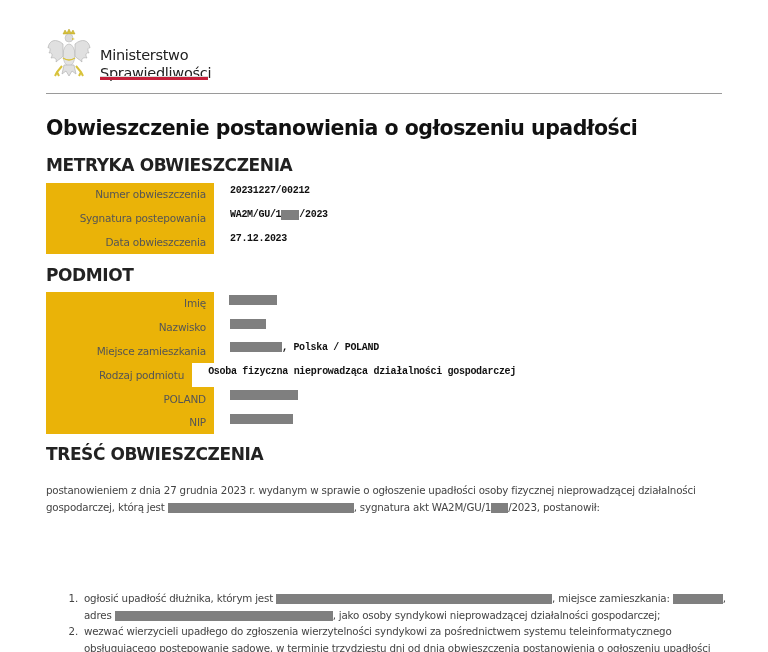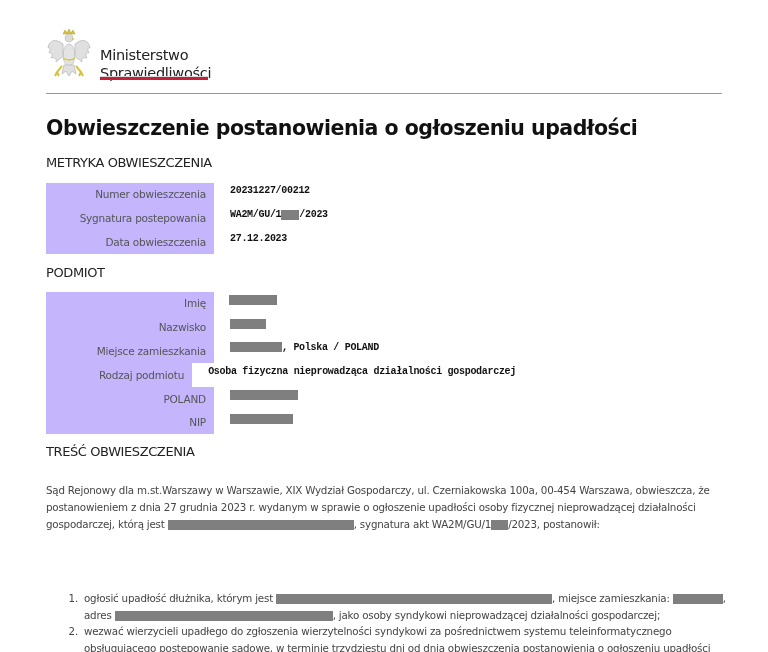--- a/index.html
+++ b/index.html
@@ -12,25 +12,25 @@
   .logo-text { margin-left: 8px; margin-top: 8px; font-size: 14.5px; line-height: 18px; color: #222; letter-spacing: -0.3px; }
   .logo-stripe { position: absolute; left: 54px; top: 48px; width: 108px; height: 4px; }
   .logo-stripe .w { height: 1px; background: #d9d9d9; }
   .logo-stripe .r { height: 3px; background: #c4203a; }
   .site-title { position: absolute; right: 10px; top: 12px; font-size: 19px; color: #111; letter-spacing: -0.5px; }
 
   .divider { position: absolute; left: 46px; top: 93px; width: 676px; height: 1px; background: #9a9a9a; }
 
   .page-title { position: absolute; left: 46px; top: 116px; font-size: 20.5px; color: #111; letter-spacing: -0.5px; }
 
-  .section-h { position: absolute; left: 46px; font-size: 13px; color: #222; letter-spacing: -0.4px; }
+  .section-h { position: absolute; left: 46px; font-size: 17px; color: #222; letter-spacing: -0.4px; font-weight: bold; }
 
   .meta { position: absolute; left: 46px; width: 470px; }
   .meta .row { display: flex; height: 23.8px; align-items: center; }
-  .meta .lbl { width: 168px; background: #c4b5fd; height: 100%; display: flex; align-items: center; justify-content: flex-end; padding-right: 8px; font-size: 10.5px; color: #555; letter-spacing: -0.2px; margin-top: 7px; }
+  .meta .lbl { width: 168px; background: #eab308; height: 100%; display: flex; align-items: center; justify-content: flex-end; padding-right: 8px; font-size: 10.5px; color: #555; letter-spacing: -0.2px; margin-top: 7px; }
   .meta .val { padding-left: 16px; font-size: 10px; font-weight: bold; color: #111; letter-spacing: -0.3px; display: flex; align-items: center; white-space: nowrap; font-family: Liberation Mono, monospace; }
 
   .redact { display: inline-block; background: #7f7f7f; height: 10px; vertical-align: middle; }
 
   .body-text { position: absolute; left: 46px; top: 482px; width: 680px; font-size: 10.3px; line-height: 17px; color: #444; letter-spacing: -0.2px; }
   .list { position: absolute; left: 46px; top: 590px; width: 680px; font-size: 10.3px; line-height: 16.5px; color: #444; letter-spacing: -0.2px; }
   .list .item { display: flex; }
   .list .num { width: 38px; text-align: right; padding-right: 6px; flex-shrink: 0; }
   .list .txt { flex: 1; }
 </style>
@@ -131,21 +131,20 @@
     <div class="lbl">NIP</div>
     <div class="val">
         <span class="redact" style="width:63px;"></span>
       </div>
   </div>
 </div>
 
 <div class="section-h" style="top:444px;">TREŚĆ OBWIESZCZENIA</div>
 
 <div class="body-text">
-  <div>Sąd Rejonowy dla m.st.Warszawy w Warszawie, XIX Wydział Gospodarczy, ul. Czerniakowska 100a, 00-454 Warszawa, obwieszcza, że</div>
   <div>postanowieniem z dnia 27 grudnia 2023 r. wydanym w sprawie o ogłoszenie upadłości osoby fizycznej nieprowadzącej działalności</div>
   <div><span>gospodarczej, którą jest </span><span class="redact" style="width:186px;"></span><span>, sygnatura akt WA2M/GU/1</span><span class="redact" style="width:17px;"></span><span>/2023, postanowił:</span></div>
 </div>
 
 <div class="list">
   <div class="item">
     <div class="num">1.</div>
     <div class="txt">
       <div><span>ogłosić upadłość dłużnika, którym jest </span><span class="redact" style="width:276px;"></span><span>, miejsce zamieszkania: </span><span class="redact" style="width:50px;"></span><span>,</span></div>
       <div><span>adres </span><span class="redact" style="width:218px;"></span><span>, jako osoby syndykowi nieprowadzącej działalności gospodarczej;</span></div>

